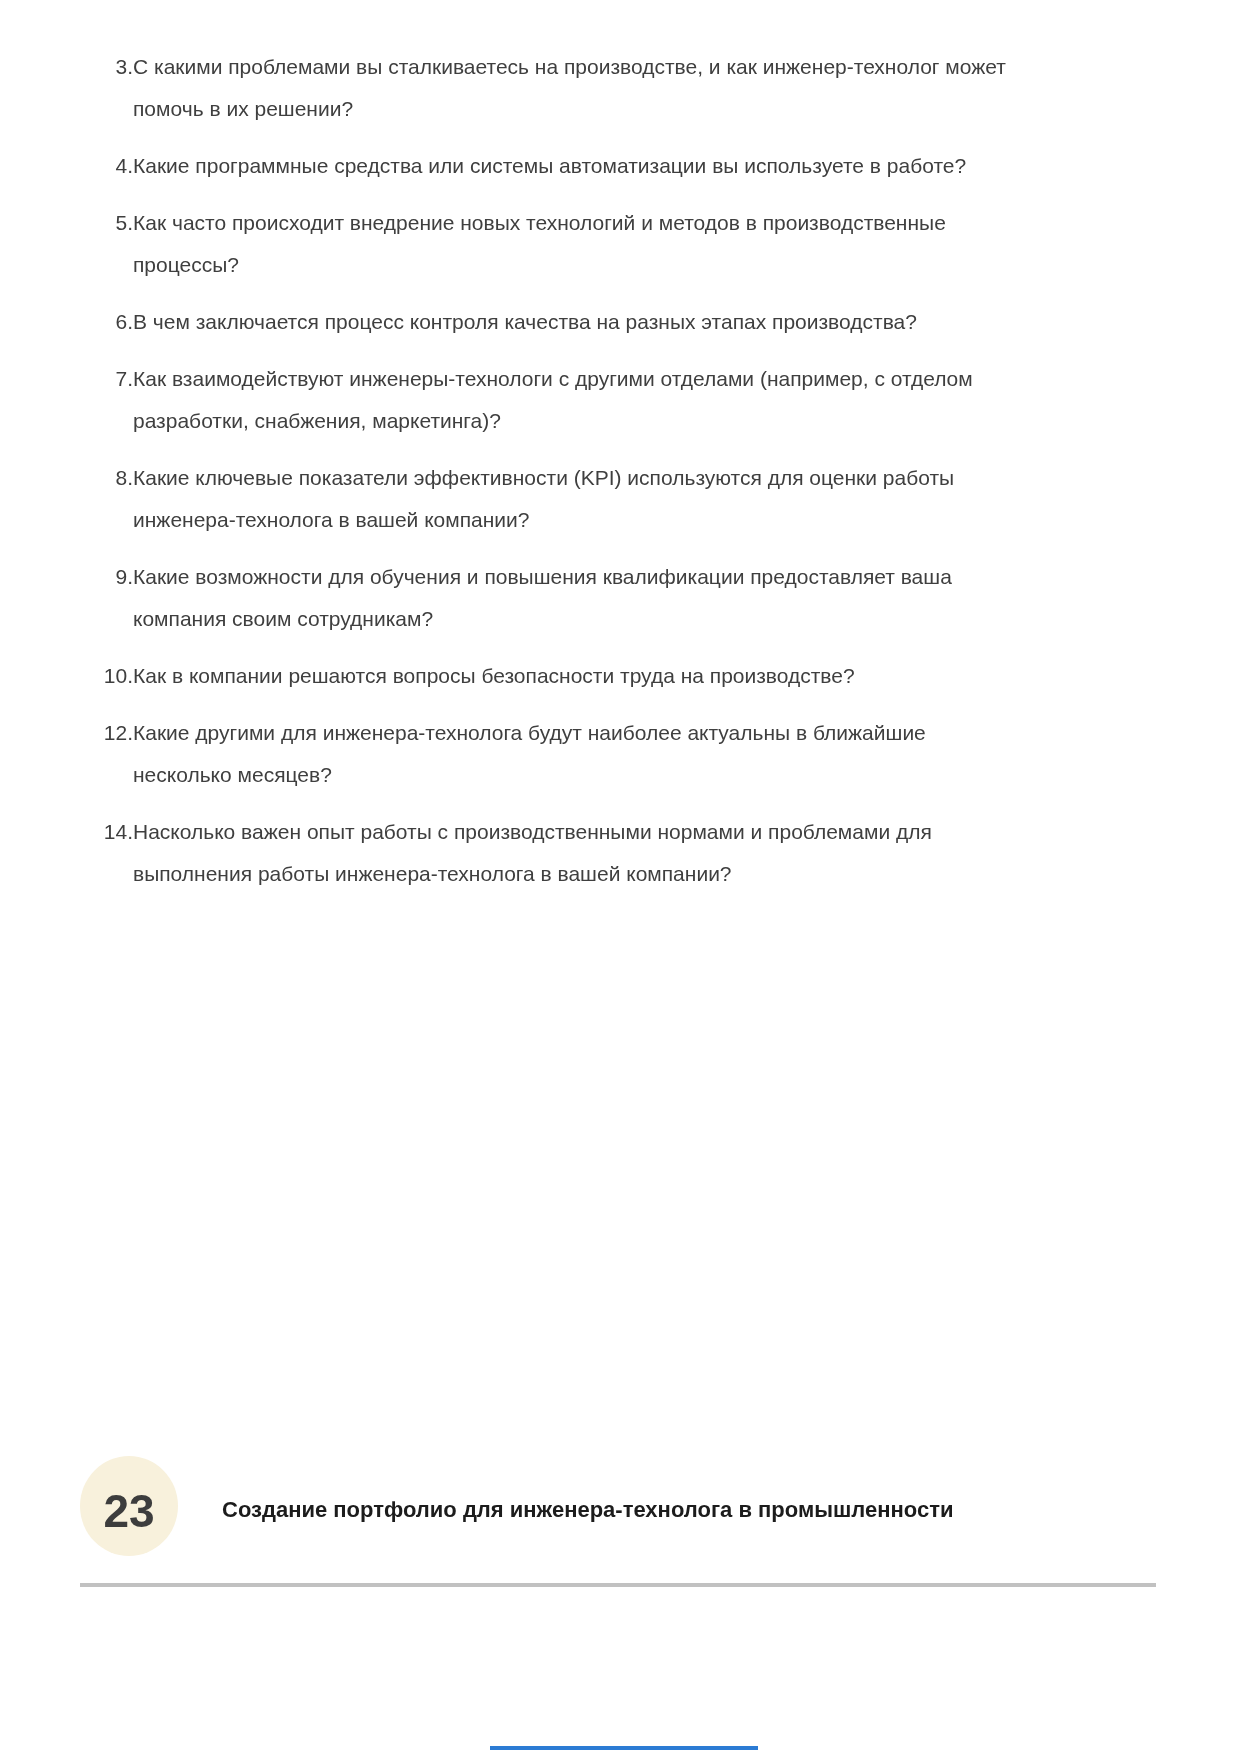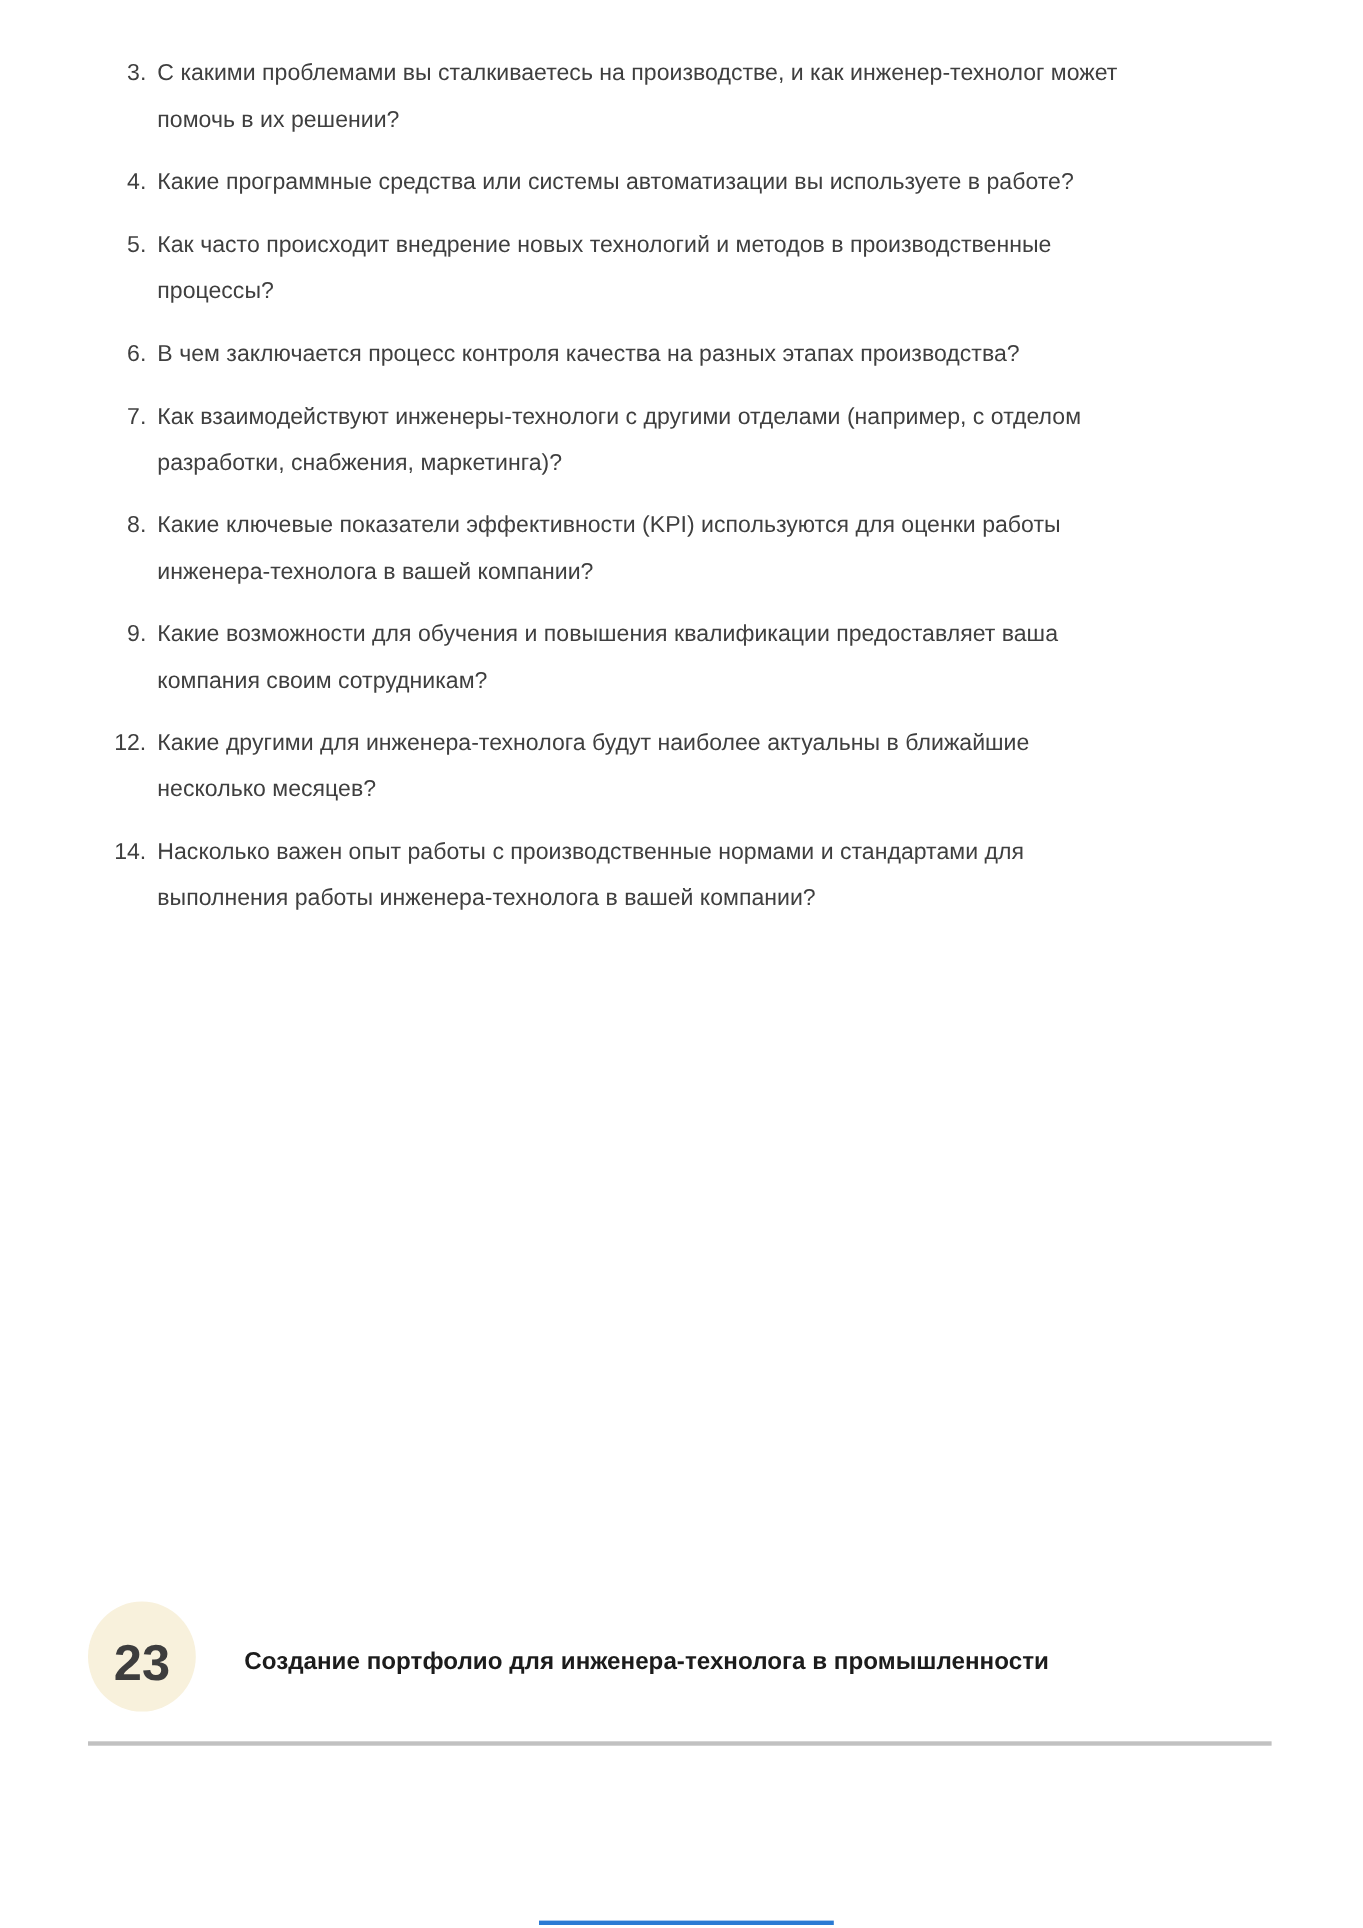--- a/index.html
+++ b/index.html
@@ -43,21 +43,20 @@
     margin: 0 0 15px 0;
     font-size: 21px;
     line-height: 42px;
   }
   .q-num {
     flex: 0 0 48px;
     text-align: right;
     white-space: nowrap;
   }
   .q-text {
-    margin-left: 10px;
     width: 880px;
   }
   
   .section-badge {
     position: absolute;
     left: 80px;
     top: 1456px;
     width: 98px;
     height: 100px;
     border-radius: 50%;
@@ -133,31 +132,35 @@
       <li class="q-item">
         <span class="q-num">8.</span>
         <span class="q-text">Какие ключевые показатели эффективности (KPI) используются для оценки работы инженера-технолога в вашей компании?</span>
       </li>
 
       <li class="q-item">
         <span class="q-num">9.</span>
         <span class="q-text">Какие возможности для обучения и повышения квалификации предоставляет ваша компания своим сотрудникам?</span>
       </li>
 
+      <li class="q-item">
+        <span class="q-num">10.</span>
+        <span class="q-text">Как в компании решаются вопросы безопасности труда на производстве?</span>
+      </li>
 
       <li class="q-item">
         <span class="q-num">12.</span>
         <span class="q-text">Какие другими для инженера-технолога будут наиболее актуальны в ближайшие несколько месяцев?</span>
       </li>
 
 
 
       <li class="q-item">
         <span class="q-num">14.</span>
-        <span class="q-text">Насколько важен опыт работы с производственные нормами и стандартами для выполнения работы инженера-технолога в вашей компании?</span>
+        <span class="q-text">Насколько важен опыт работы с производственными нормами и проблемами для выполнения работы инженера-технолога в вашей компании?</span>
       </li>
 
     </ol>
 
   <div class="section-badge">
     <span>23</span>
   </div>
 
   <h2 class="section-title">Создание портфолио для инженера-технолога в промышленности</h2>
 

